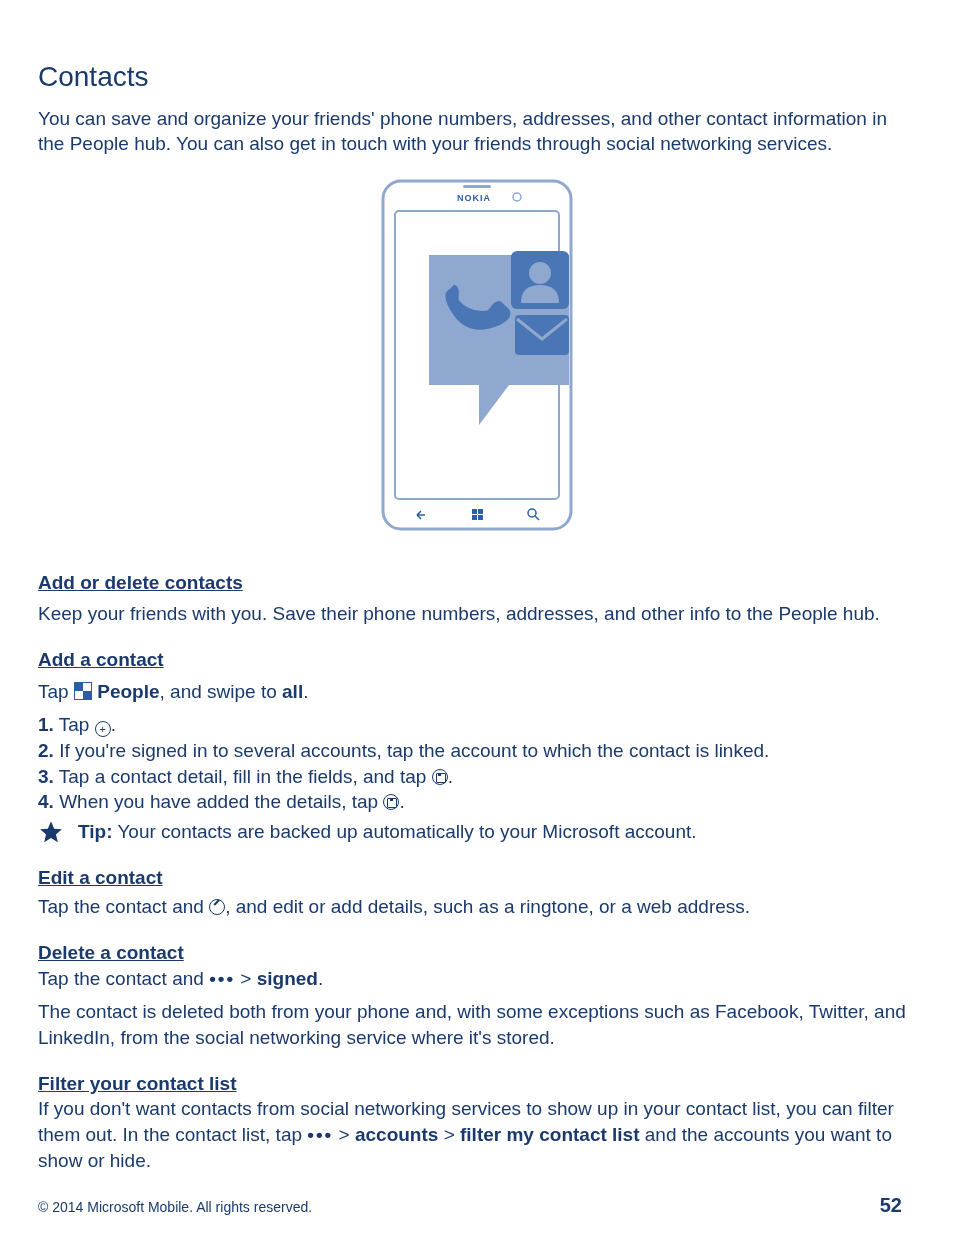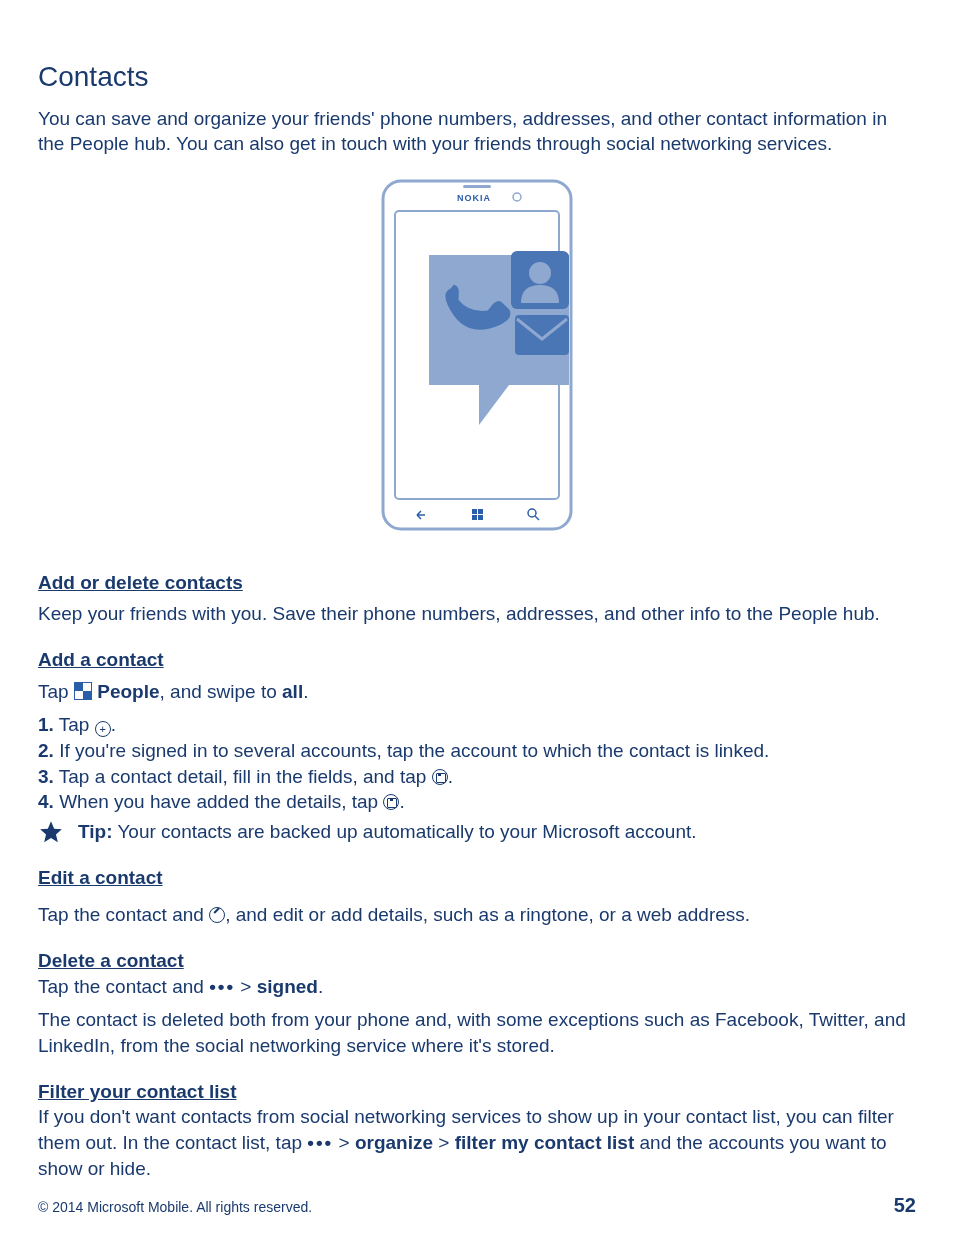--- a/index.html
+++ b/index.html
@@ -59,21 +59,21 @@
     content: ""; position: absolute; left: 5.5px; top: 3px;
     width: 3px; height: 3px; background: #1a3a6e;
   }
   .edit-icon::after {
     content: ""; position: absolute; left: 4px; top: 4px;
     width: 7px; height: 1.5px; background: #1a3a6e;
     transform: rotate(-45deg); transform-origin: left;
   }
   .dots { letter-spacing: 2px; font-weight: 900; }
   .footer {
-    position: absolute; bottom: 38px; left: 38px; right: 38px;
+    position: absolute; bottom: 38px; left: 38px; right: 52px;
     display: flex; justify-content: space-between; align-items: baseline;
     font-size: 14px;
   }
   .page-num { font-size: 20px; font-weight: 700; }
   
   svg.phone { width: 200px; height: auto; }
 </style>
 </head>
 <body>
 
@@ -137,32 +137,32 @@
   <p><span class="bold">4.</span><span> When you have added the details, tap </span><span class="circ-icon save-icon"></span><span>.</span></p>
 </div>
 
 <div class="tip-row">
   <svg width="26" height="26" viewBox="0 0 24 24">
       <path d="M12 2 l2.9 6.9 7.1 .6 -5.4 4.9 1.7 7.1 -6.3 -3.9 -6.3 3.9 1.7 -7.1 -5.4 -4.9 7.1 -.6z" fill="#1a3a6e"></path>
     </svg>
   <p><span class="bold">Tip:</span><span> Your contacts are backed up automatically to your Microsoft account.</span></p>
 </div>
 
-<p class="h2" style="margin-bottom:12px">Edit a contact</p>
+<p class="h2" style="margin-bottom:4px">Edit a contact</p>
 <p class="para">
   <span>Tap the contact and </span><span class="circ-icon edit-icon"></span><span>, and edit or add details, such as a ringtone, or a web address.</span>
 </p>
 
 <p class="h2" style="margin-bottom:0">Delete a contact</p>
 <p class="para">
   <span>Tap the contact and  </span><span class="dots">•••</span><span>  &gt; </span><span class="bold">signed</span><span>.</span>
 </p>
 <p class="para">The contact is deleted both from your phone and, with some exceptions such as Facebook, Twitter, and LinkedIn, from the social networking service where it's stored.</p>
 
 <p class="h2" style="margin-bottom:0">Filter your contact list</p>
 <p class="para">
-  <span>If you don't want contacts from social networking services to show up in your contact list, you can filter them out. In the contact list, tap  </span><span class="dots">•••</span><span>  &gt; </span><span class="bold">organize</span><span> &gt; </span><span class="bold">filter my contact list</span><span> and the accounts you want to show or hide.</span>
+  <span>If you don't want contacts from social networking services to show up in your contact list, you can filter them out. In the contact list, tap  </span><span class="dots">•••</span><span>  &gt; </span><span class="bold">accounts</span><span> &gt; </span><span class="bold">filter my contact list</span><span> and the accounts you want to show or hide.</span>
 </p>
 
 <div class="footer">
   <span>© 2014 Microsoft Mobile. All rights reserved.</span>
   <span class="page-num">52</span>
 </div>
 
 </body></html>

